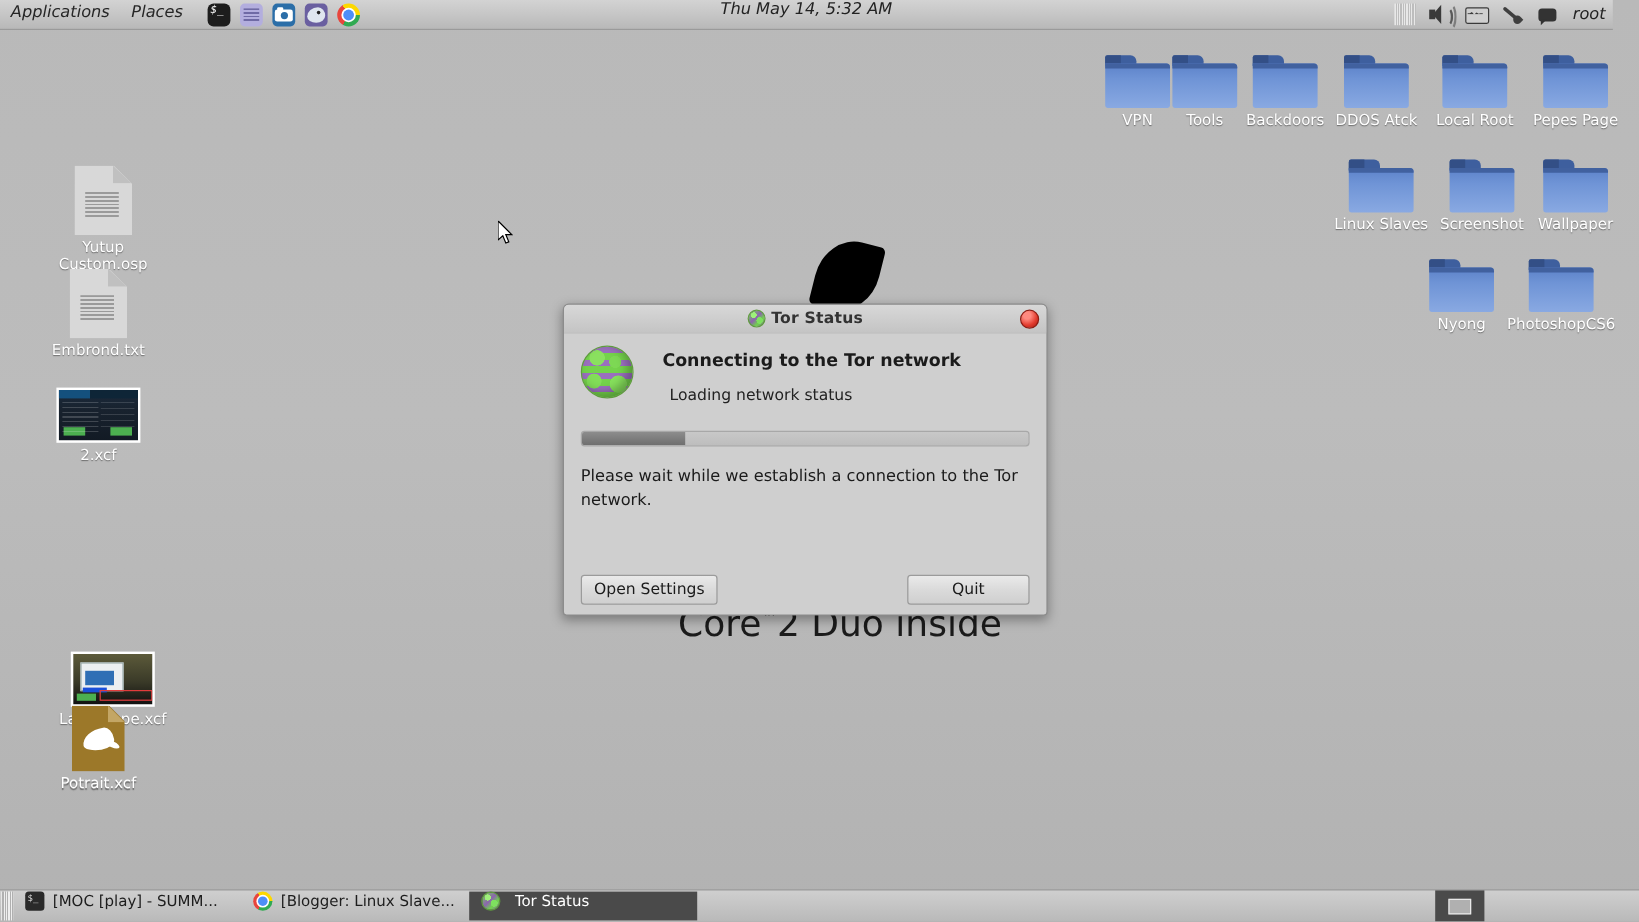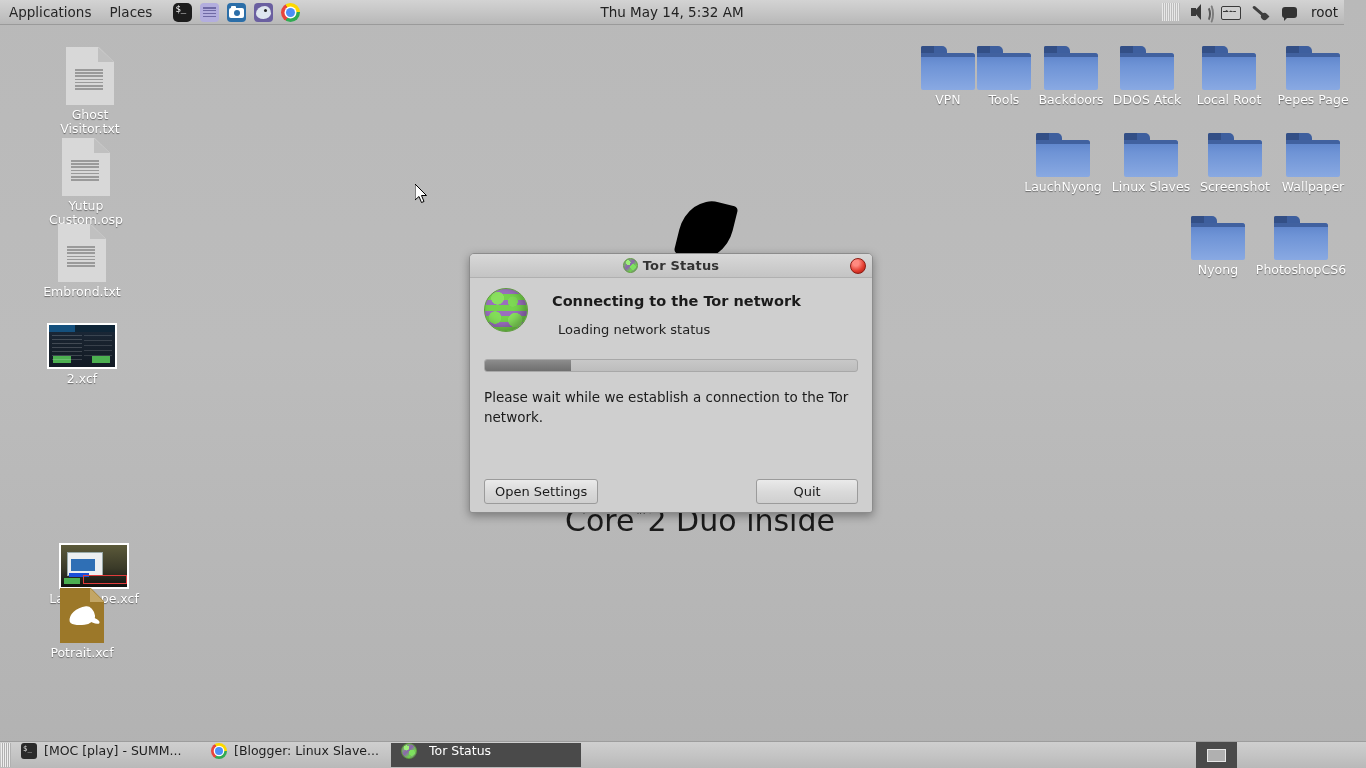--- a/index.html
+++ b/index.html
@@ -37,22 +37,22 @@
     font-family: "DejaVu Sans", sans-serif;
   }
   .intel-core .tm { font-size: 13px; vertical-align: super; }
   .intel-core .ital { }
 
   
   #top-panel {
     position: absolute; left: 0; top: 0; width: 1344px; height: 24px;
     background: linear-gradient(180deg,#d3d3d3 0%, #c6c6c6 50%, #b8b8b8 100%);
     border-bottom: 1px solid #9a9a9a;
-    display: flex; align-items: center;
-    font-size: 13px; color: #2b2b2b;
+    display: flex; 
+    font-size: 13px; color: #2b2b2b; font-style: italic;
   }
   .menu-item {
     padding: 2px 8px; margin: 0 1px; cursor: default;
     font-size: 13.5px; color: #262626;
   }
   .panel-launchers { display: flex; align-items: center; margin-left: 12px; gap: 8px; }
   .launcher { width: 19px; height: 19px; border-radius: 4px; position: relative; overflow: hidden; }
   .l-term { background: #1d1d1d; border-radius: 5px; }
   .l-term:after {
     content: "$_"; position: absolute; left: 2px; top: 1px;
@@ -322,27 +322,20 @@
 <body>
 
 <div id="desktop">
 
   <div id="wallpaper-logo">
     <div class="intel-leaf"></div>
     <div class="intel-word">intel</div>
     <div class="intel-core"><span>Core</span><span class="tm">™</span><span>2 Duo </span><span class="ital">inside</span></div>
   </div>
 
-  <div class="dicon" style="left:42px; top:47px;">
-    <div class="icon-doc">
-        <div class="fold"></div>
-        <div class="lines"></div>
-      </div>
-    <span class="label">Ghost Visitor.txt</span>
-  </div>
   <div class="dicon" style="left:38px; top:138px;">
     <div class="icon-doc">
         <div class="fold"></div>
         <div class="lines"></div>
       </div>
     <span class="label">Yutup Custom.osp</span>
   </div>
   <div class="dicon" style="left:34px; top:224px;">
     <div class="icon-doc">
         <div class="fold"></div>
@@ -418,28 +411,20 @@
   </div>
   <div class="dicon" style="left:1265px; top:46px;">
     <div class="icon-folder">
         <div class="tab"></div>
         <div class="body"></div>
         <div class="strip"></div>
       </div>
     <span class="label">Pepes Page</span>
   </div>
 
-  <div class="dicon" style="left:1015px; top:133px;">
-    <div class="icon-folder">
-        <div class="tab"></div>
-        <div class="body"></div>
-        <div class="strip"></div>
-      </div>
-    <span class="label">LauchNyong</span>
-  </div>
   <div class="dicon" style="left:1103px; top:133px;">
     <div class="icon-folder">
         <div class="tab"></div>
         <div class="body"></div>
         <div class="strip"></div>
       </div>
     <span class="label">Linux Slaves</span>
   </div>
   <div class="dicon" style="left:1187px; top:133px;text-align:center;">
     <div class="icon-folder">

